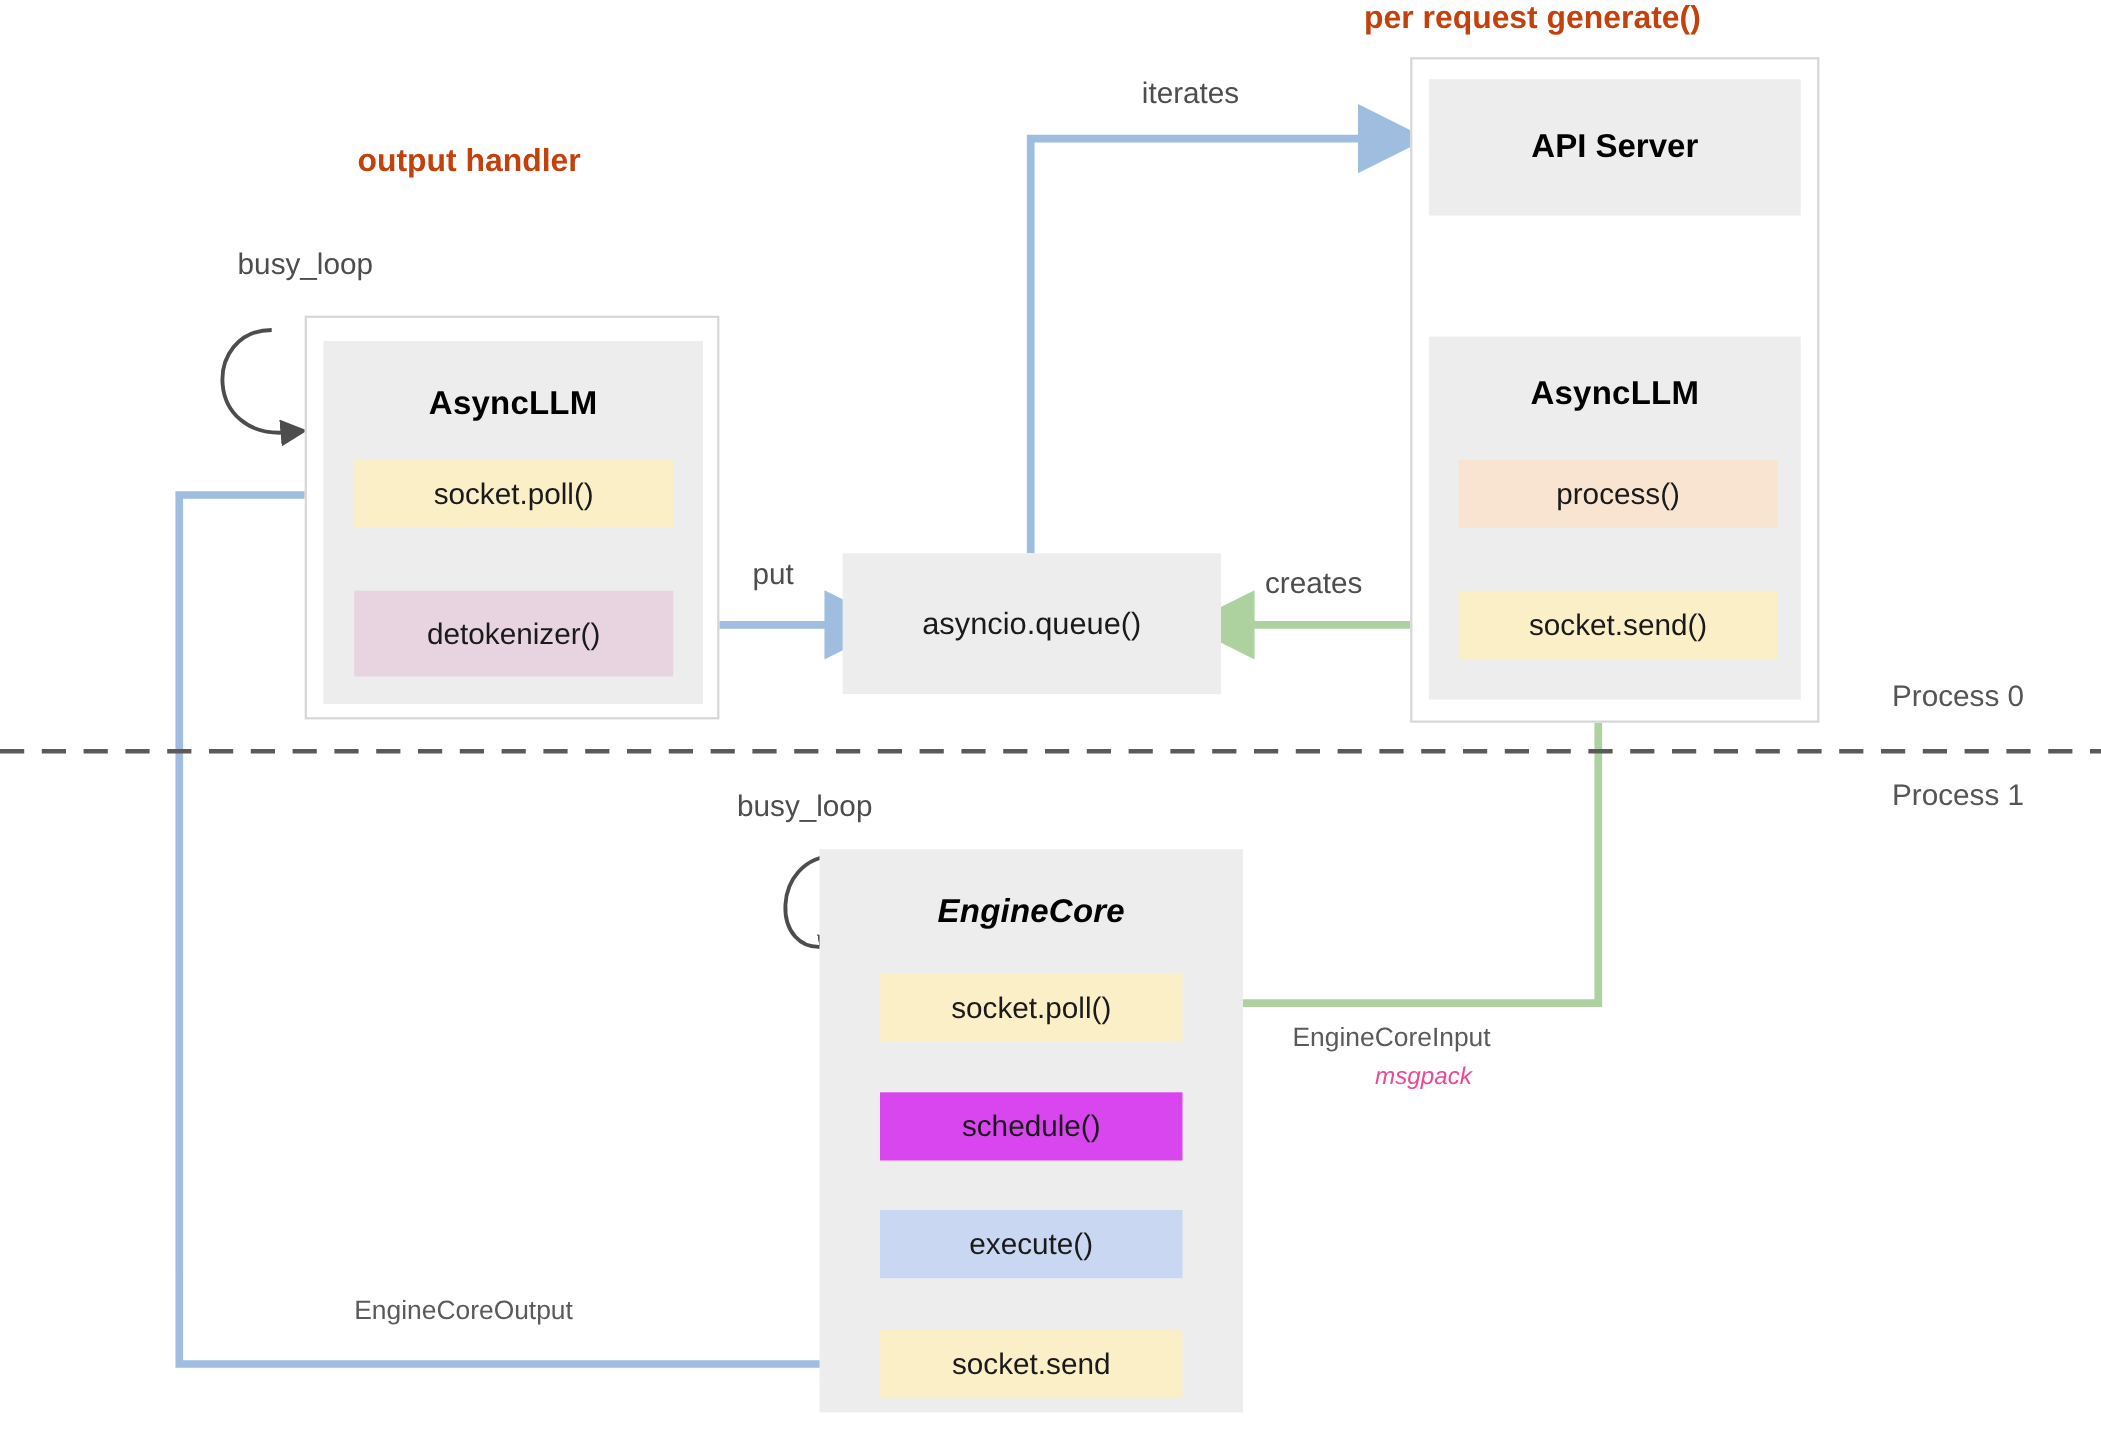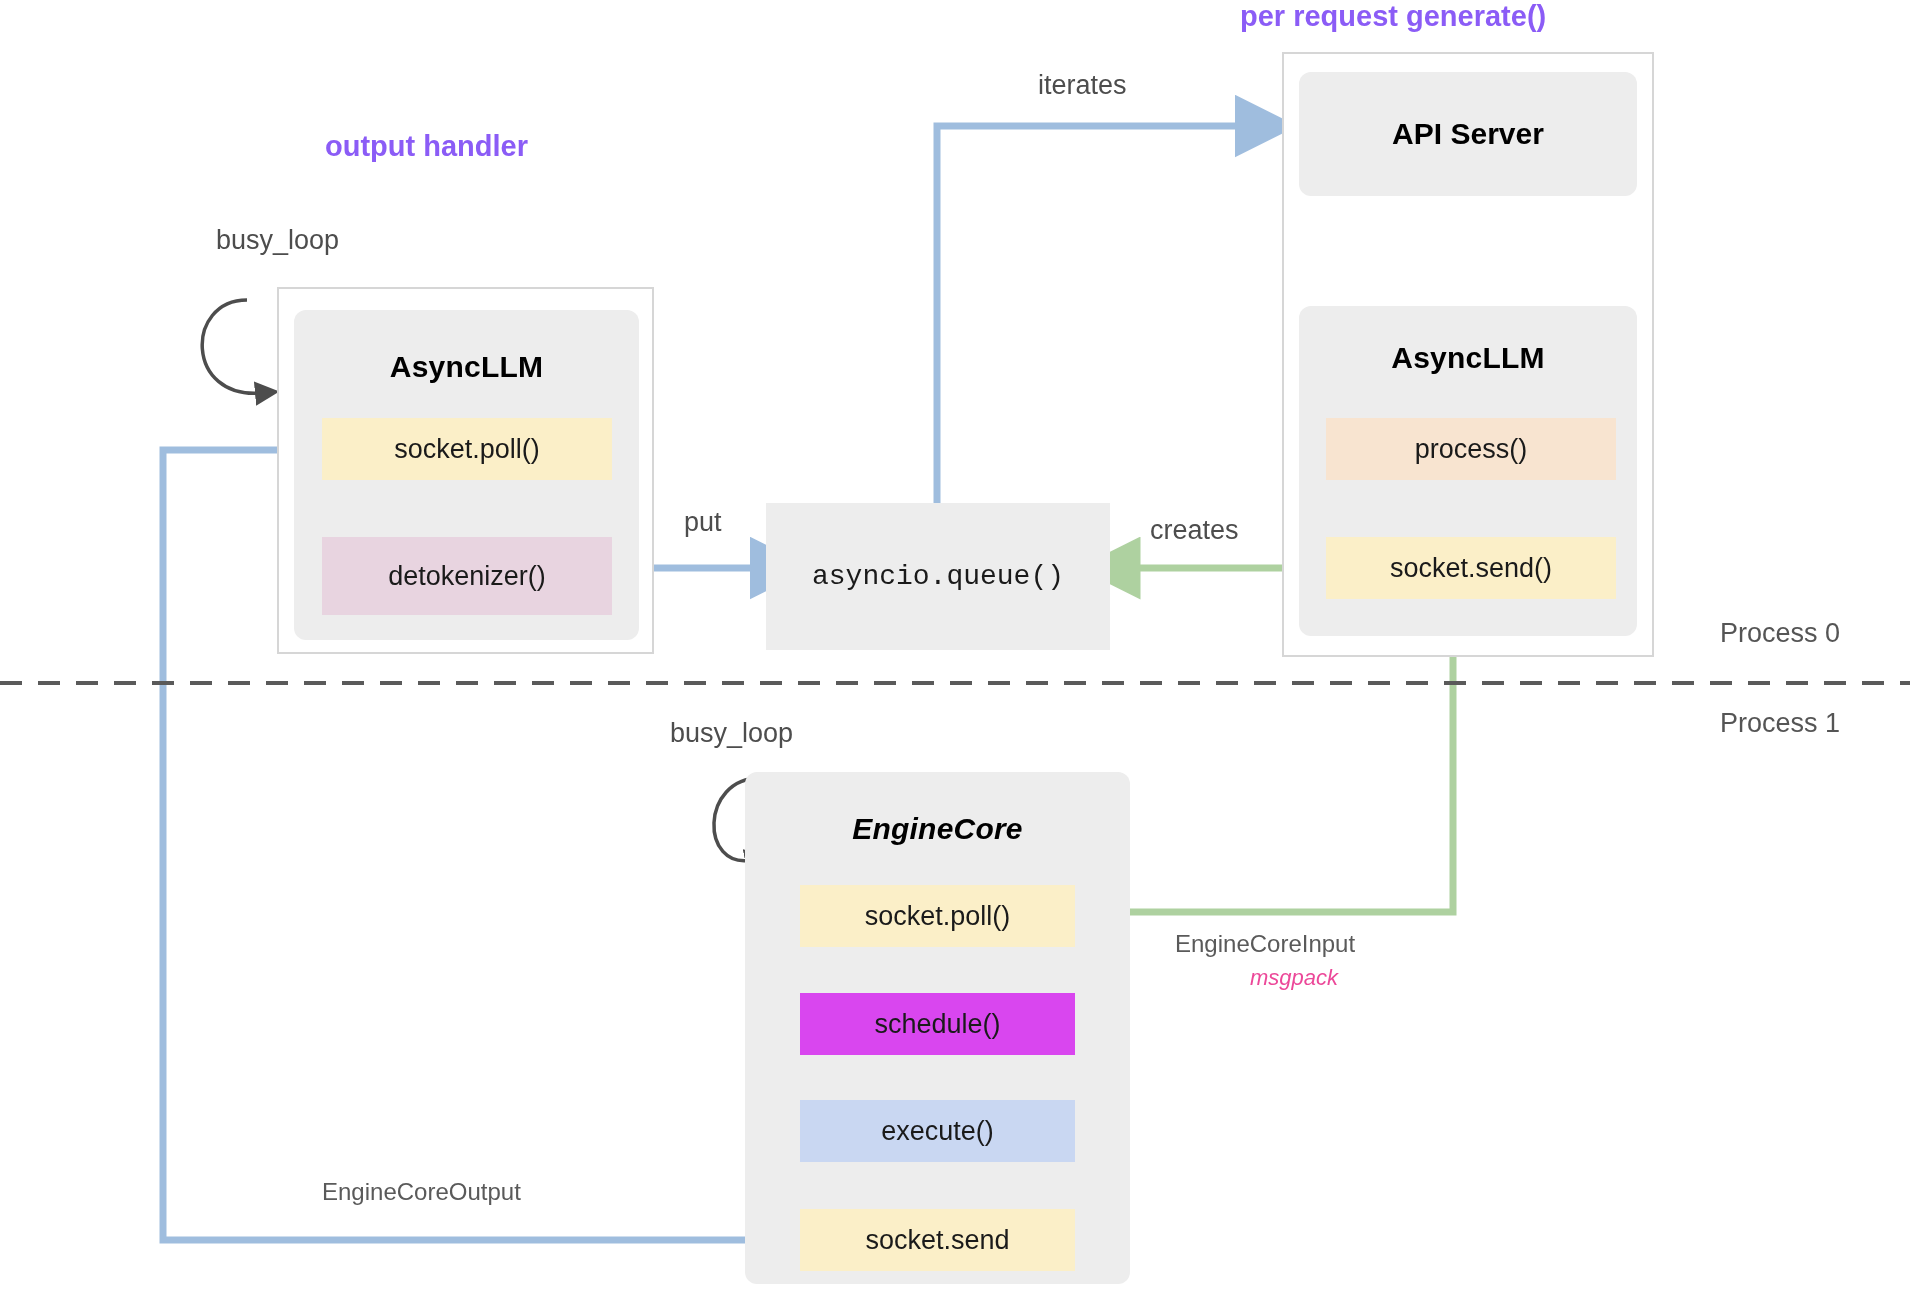--- a/index.html
+++ b/index.html
@@ -3,30 +3,30 @@
 <meta charset="utf-8">
 <style>
   html,body{margin:0;padding:0;background:#ffffff;}
   body{width:1910px;height:1312px;position:relative;overflow:hidden;
        font-family:"Liberation Sans","DejaVu Sans",sans-serif;color:#3d3d3d;}
   .canvas{position:absolute;inset:0;width:1910px;height:1312px;}
   .svg-layer{position:absolute;left:0;top:0;width:1910px;height:1312px;pointer-events:none;}
 
   
   .outer-frame{position:absolute;border:2px solid #d6d6d6;background:#ffffff;box-sizing:border-box;}
-  .group-box{position:absolute;background:#ededed;box-sizing:border-box;border-radius:12px;}
+  .group-box{position:absolute;background:#ededed;box-sizing:border-box;}
   .group-title{position:absolute;left:0;right:0;text-align:center;font-weight:bold;
                color:#000000;font-size:30px;letter-spacing:.2px;}
   .chip{position:absolute;display:flex;align-items:center;justify-content:center;
         font-size:27px;color:#1a1a1a;box-sizing:border-box;}
   .plain-box{position:absolute;background:#ededed;display:flex;align-items:center;
              justify-content:center;font-size:28px;color:#1a1a1a;box-sizing:border-box;}
 
   
-  .section-heading{position:absolute;font-weight:bold;font-size:29px;color:#8b5cf6;
+  .section-heading{position:absolute;font-weight:bold;font-size:29px;color:#c2410c;
                    white-space:nowrap;}
   
   .lbl{position:absolute;font-size:27px;color:#4d4d4d;white-space:nowrap;}
   .lbl-sm{position:absolute;font-size:24px;color:#5a5a5a;white-space:nowrap;}
   .lbl-it{position:absolute;font-size:22px;color:#ec4899;font-style:italic;white-space:nowrap;}
   .proc-lbl{position:absolute;font-size:27px;color:#555555;white-space:nowrap;}
 </style>
 </head>
 <body>
 
@@ -73,21 +73,21 @@
   <div class="group-box" style="left:294px;top:310px;width:345px;height:330px;">
     <div class="group-title" style="top:40px;">AsyncLLM</div>
   </div>
 
   <div class="chip" style="left:322px;top:418px;width:290px;height:62px;background:#FBEFC8;">socket.poll()</div>
 
   <div class="chip" style="left:322px;top:537px;width:290px;height:78px;background:#E8D4E0;">detokenizer()</div>
 
   <div class="lbl" style="left:216px;top:225px;">busy_loop</div>
 
-  <div class="plain-box" style="left:766px;top:503px;width:344px;height:147px;font-family:Liberation Mono, monospace;">asyncio.queue()</div>
+  <div class="plain-box" style="left:766px;top:503px;width:344px;height:128px;">asyncio.queue()</div>
 
   <div class="outer-frame" style="left:1282px;top:52px;width:372px;height:605px;"></div>
 
   <div class="group-box" style="left:1299px;top:72px;width:338px;height:124px;
               display:flex;align-items:center;justify-content:center;">
     <span style="font-weight:bold;font-size:30px;color:#000;">API Server</span>
   </div>
 
   <div class="group-box" style="left:1299px;top:306px;width:338px;height:330px;">
     <div class="group-title" style="top:35px;">AsyncLLM</div>

